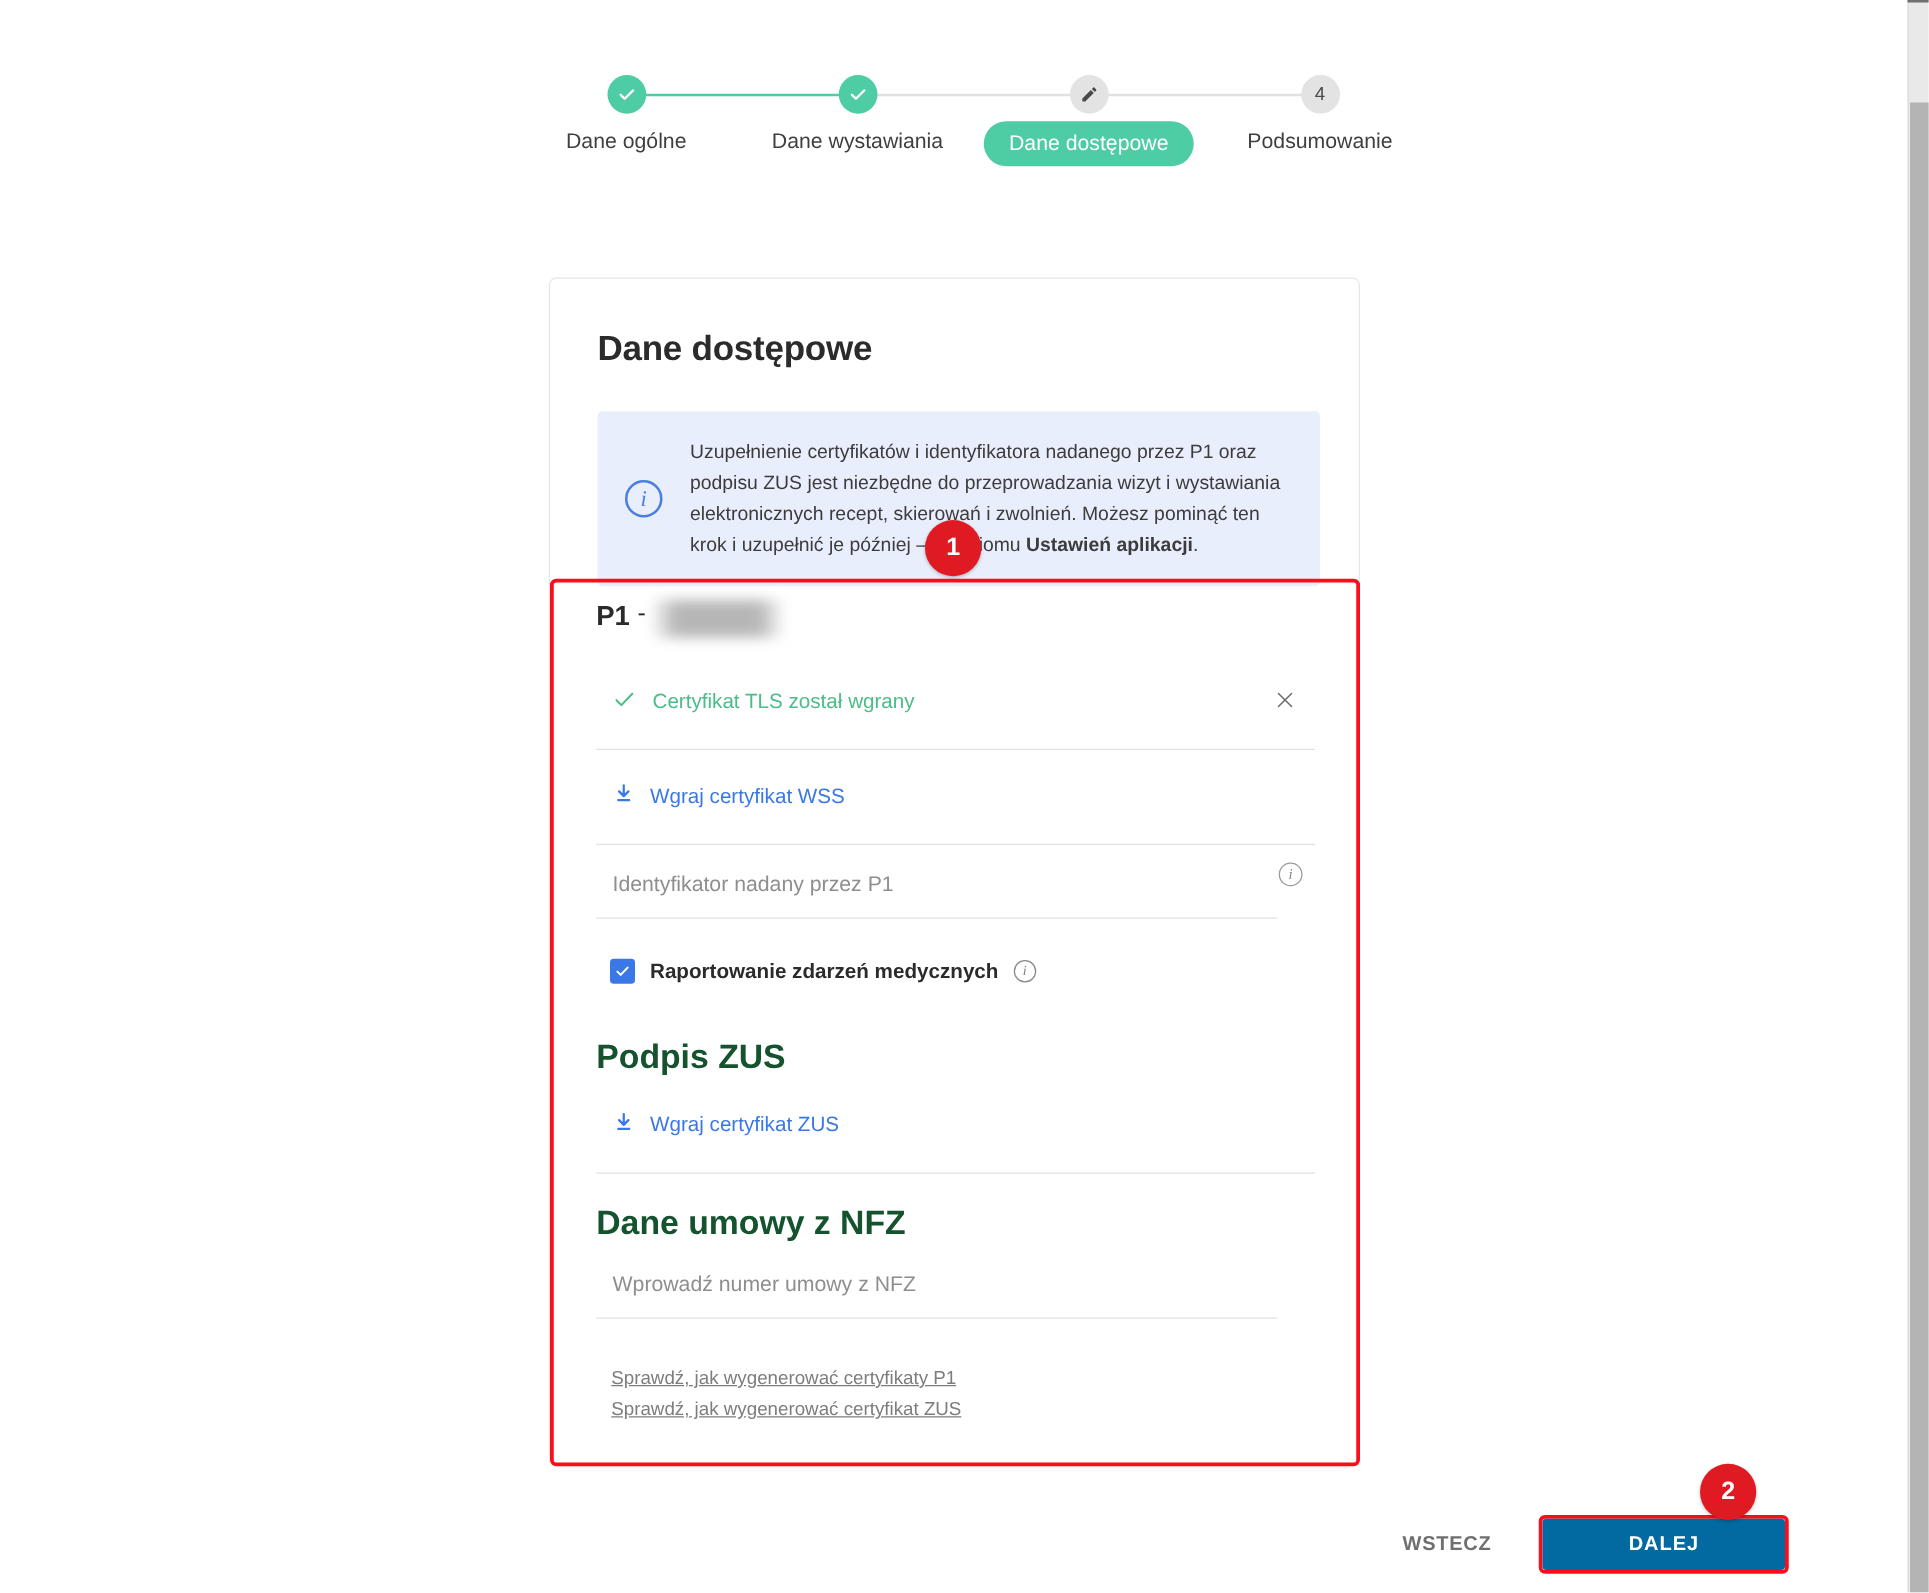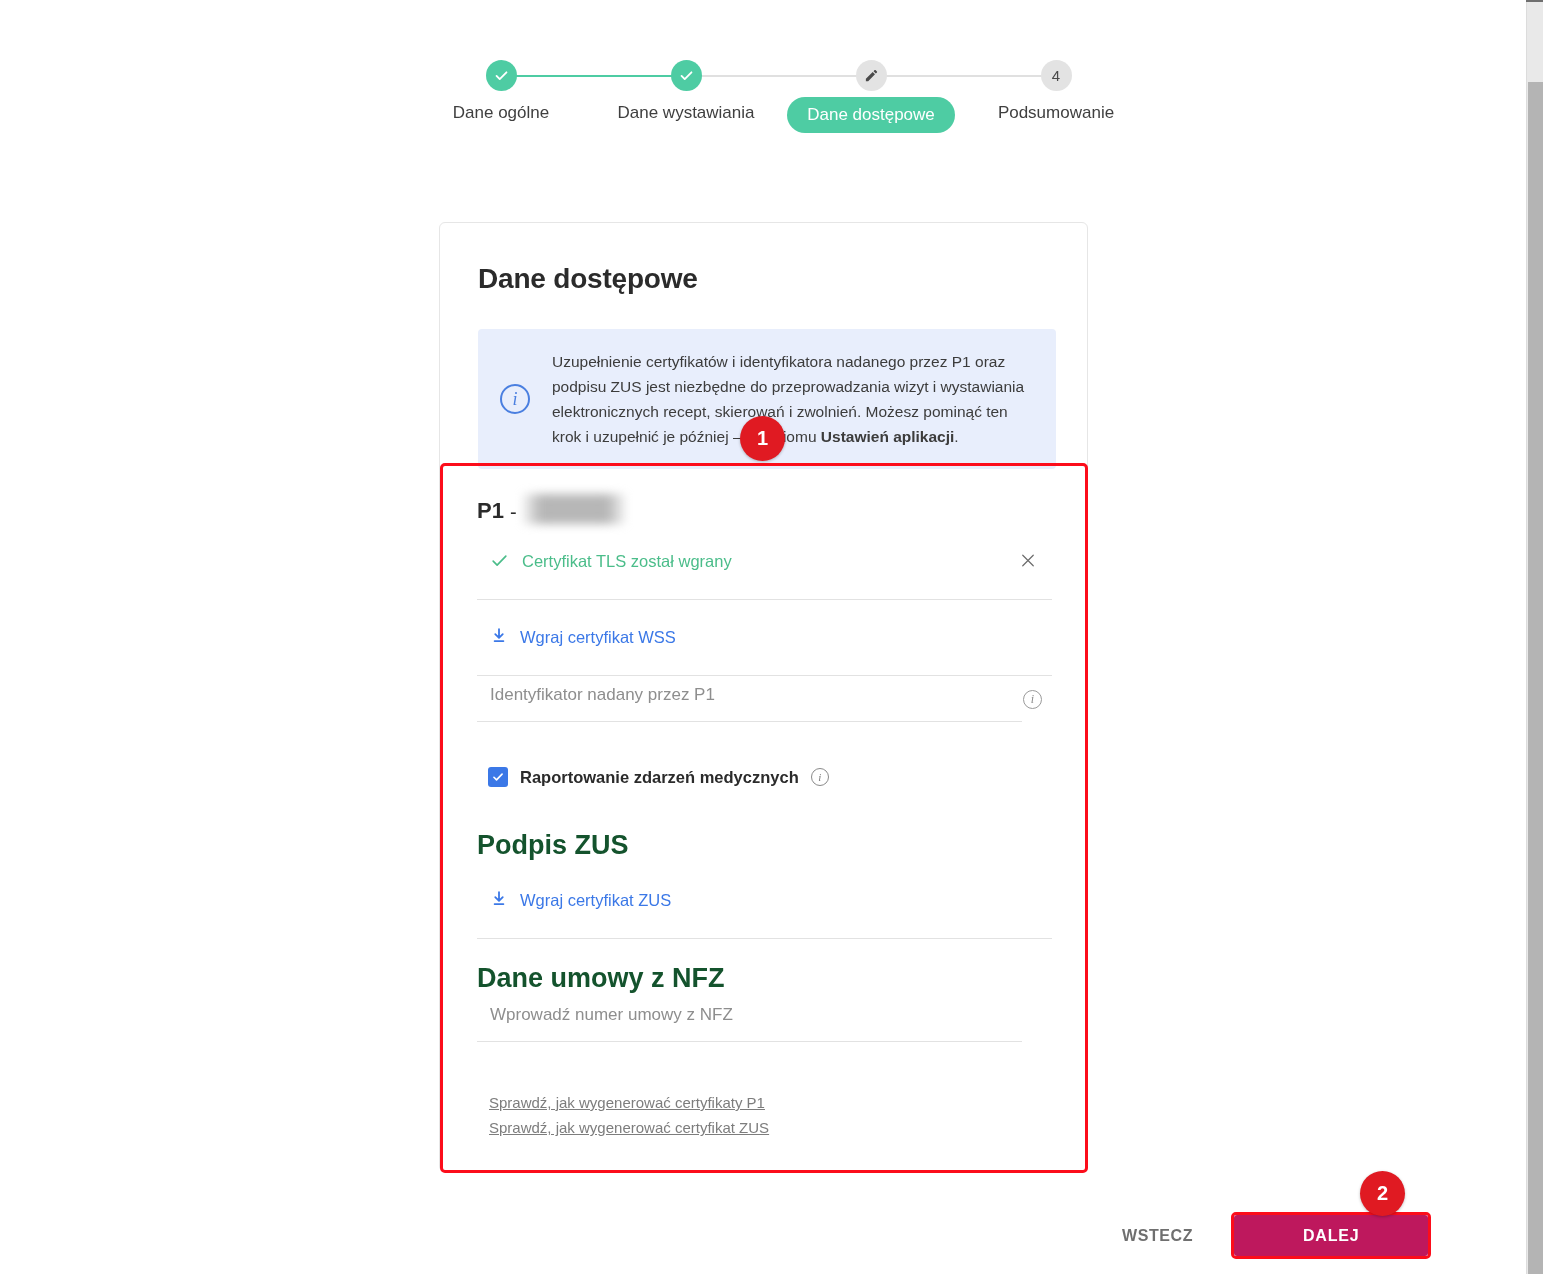--- a/index.html
+++ b/index.html
@@ -131,21 +131,21 @@
   #badge1 { left: 740px; top: 416px; }
   #badge2 { left: 1360px; top: 1171px; }
 
   
   .form-region {
     position: absolute; left: 477px; top: 480px;
     width: 575px;
   }
   .p1-heading {
     font-size: 22px; font-weight: bold; color: #2b2b2b;
-    display: flex; align-items: flex-end; height: 44px;
+    display: flex; align-items: flex-start; height: 44px;
   }
   .p1-dash { font-weight: normal; font-size: 20px; color: #2b2b2b; margin: 0 4px 0 6px; }
   .redacted {
     display: inline-block; width: 102px; height: 30px;
     background: linear-gradient(90deg, rgba(200,200,200,0.25), rgba(170,170,170,0.85) 18%, rgba(170,170,170,0.85) 82%, rgba(200,200,200,0.25));
     filter: blur(5px);
     border-radius: 3px;
     margin-left: 2px;
   }
 
@@ -167,21 +167,21 @@
     cursor: pointer;
   }
   .upload-link {
     display: flex; align-items: center; gap: 12px;
     color: #3b78e7; font-size: 16.5px; cursor: pointer;
   }
   .dl-icon { display: block; }
 
   .input-row {
     position: relative; height: 72px;
-    display: flex; align-items: flex-start;
+    display: flex; align-items: center;
   }
   .text-input {
     width: 545px; height: 46px; border: none; outline: none;
     border-bottom: 1px solid #e2e2e2;
     font-size: 17px; color: #2b2b2b;
     font-family: "Liberation Sans", sans-serif;
     padding: 0 0 8px 13px;
     background: transparent;
   }
   .text-input::placeholder { color: #8e8e8e; }
@@ -234,21 +234,21 @@
     font-size: 16px; font-weight: bold; color: #6f6f6f;
     letter-spacing: 0.6px; cursor: pointer; background: none; border: none;
     font-family: "Liberation Sans", sans-serif;
   }
   .btn-next-wrap {
     border: 3px solid #fc0d1b; border-radius: 5px; padding: 0;
     display: inline-block;
   }
   .btn-next {
     display: block; width: 194px; height: 41px;
-    background: #be185d; color: #ffffff;
+    background: #0369a1; color: #ffffff;
     font-size: 16px; font-weight: bold; letter-spacing: 0.8px;
     border: none; border-radius: 3px; cursor: pointer;
     font-family: "Liberation Sans", sans-serif;
   }
 </style>
 </head>
 <body>
 
 <div id="page">
 

